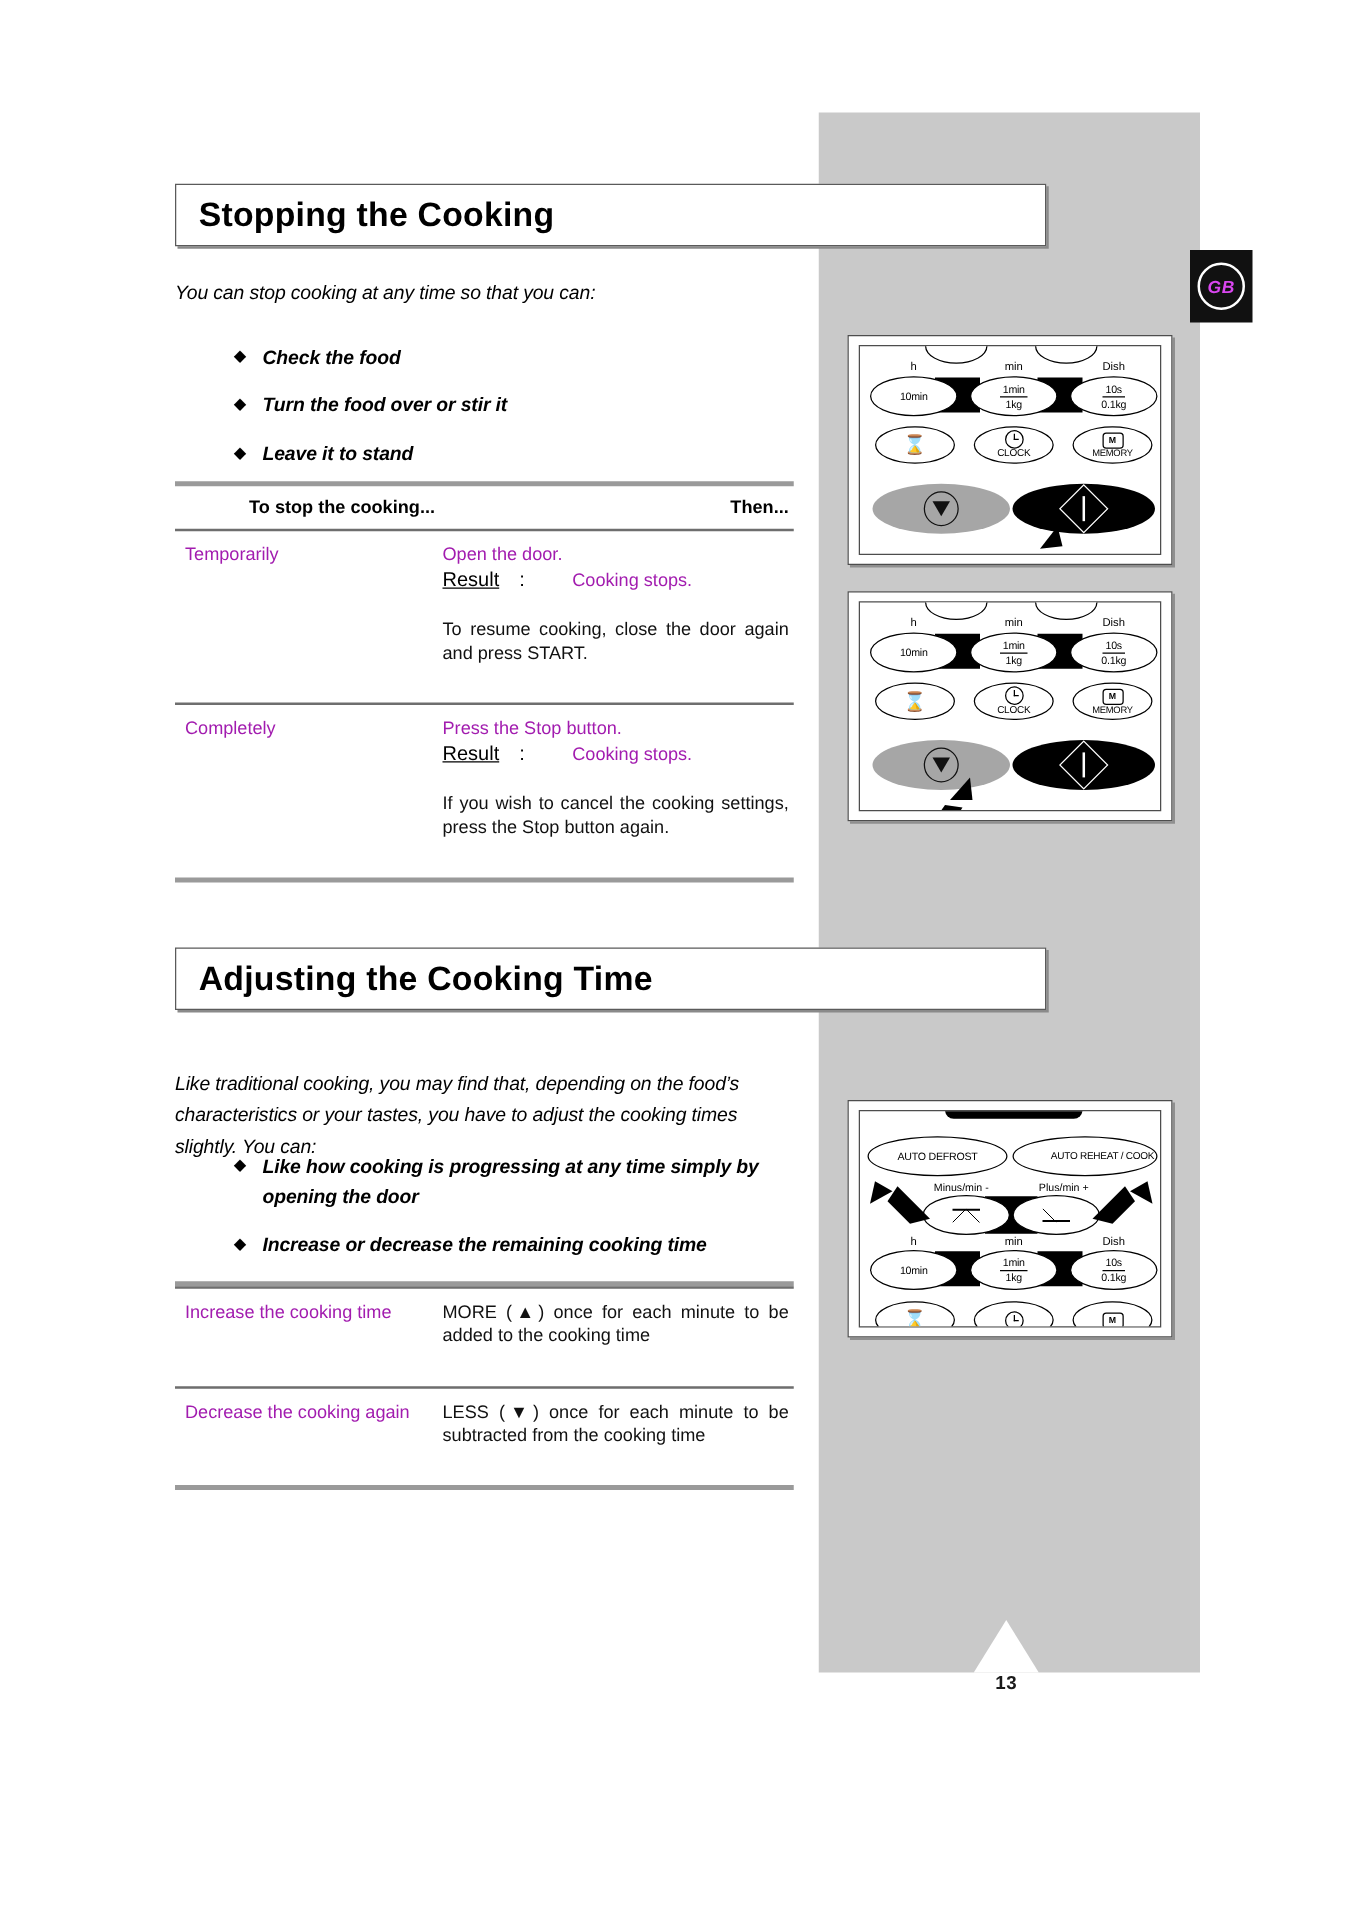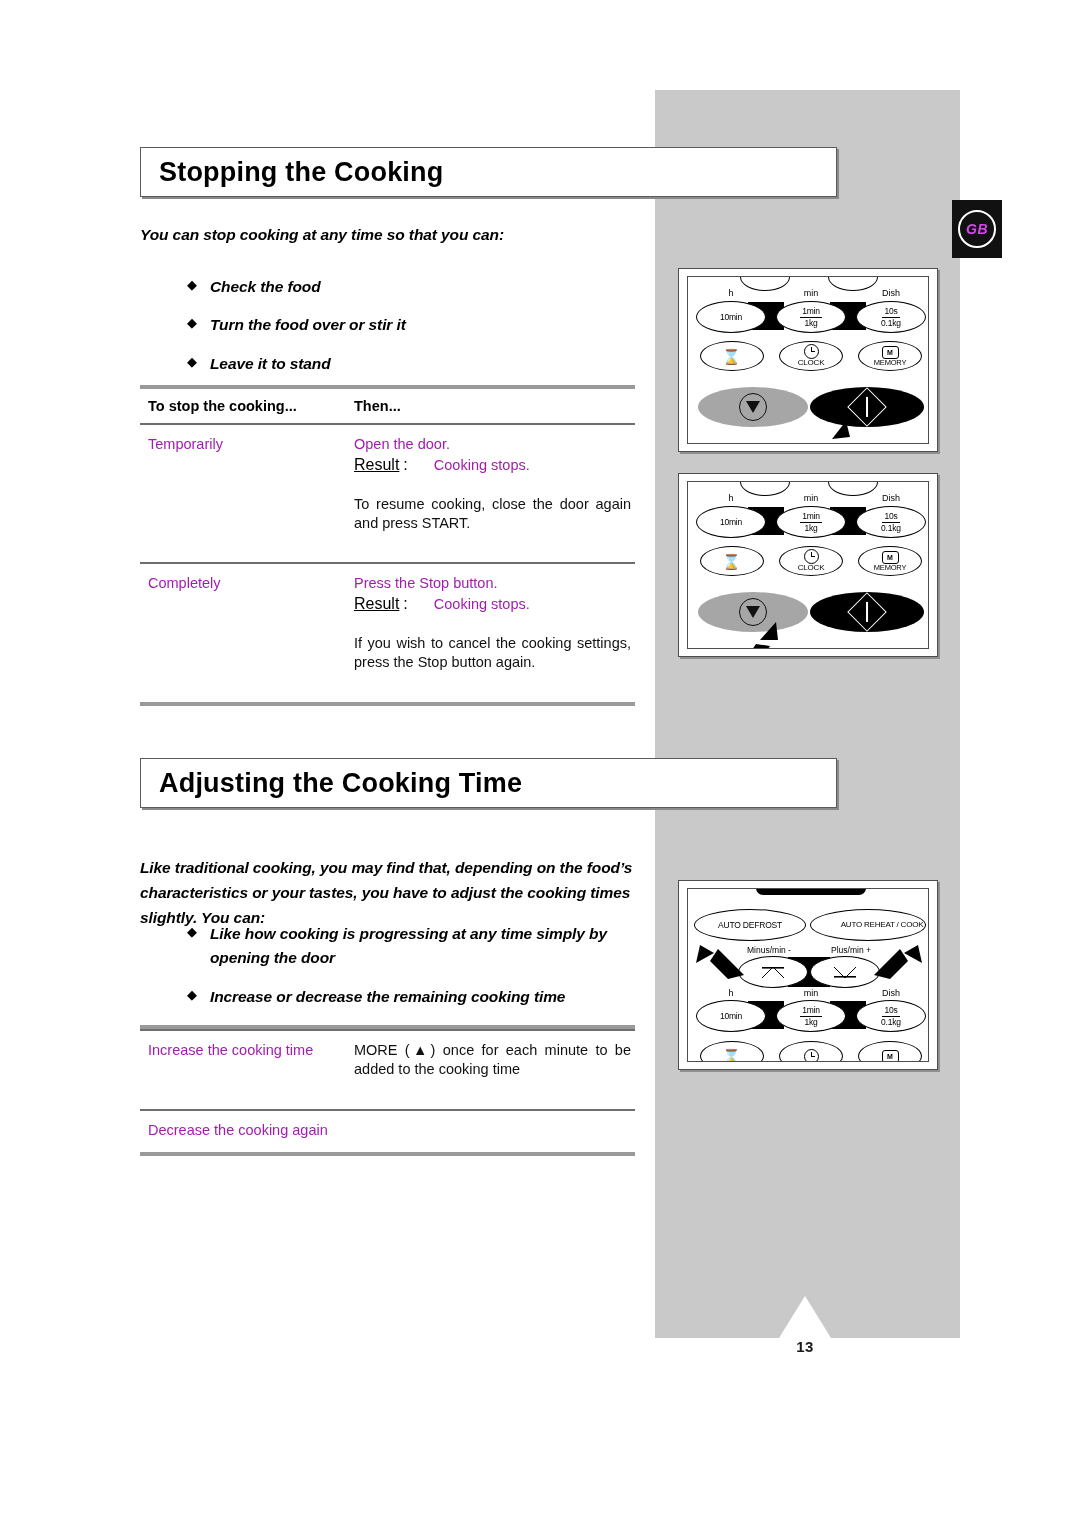--- a/index.html
+++ b/index.html
@@ -57,21 +57,21 @@
     padding-left:18px;
     font-size:27px;font-weight:bold;color:#000;
     letter-spacing:.2px;
   }
   #title-1{top:147px;}
   #title-2{top:758px;}
 
   
   .intro{
     position:absolute;left:140px;width:500px;
-    font-style:italic;font-weight:bold;font-size:15.5px;
+    font-style:italic;font-weight:normal;font-size:15.5px;
     color:#000;line-height:1.62;letter-spacing:-.1px;
   }
   #intro-1{top:222px;}
   #intro-2{top:855px;width:500px;}
 
   .bullet-list{
     position:absolute;left:140px;width:520px;
     list-style:none;margin:0;padding:0;
   }
   #bullets-1{top:275px;}
@@ -97,30 +97,30 @@
   .data-table .rule-thick{
     height:4px;background:#9a9a9a;
   }
   .data-table .rule-thin{
     height:2px;background:#6e6e6e;
   }
   .tbl-row{display:flex;}
   .tbl-col-a{width:200px;flex:0 0 200px;padding:10px 6px 12px 8px;}
   .tbl-col-b{flex:1;padding:10px 4px 30px 0px;}
   .hdr .tbl-col-a,.hdr .tbl-col-b{
-    font-size:14.5px;font-weight:bold;color:#000;padding-top:9px;padding-bottom:9px;
+    font-size:14.5px;font-weight:bold;color:#000;padding-top:9px;padding-bottom:9px;text-align:right;
   }
   .cell-text{
     font-size:14.5px;color:#a21caf;line-height:1.3;
   }
   .cell-just{
     font-size:14.5px;color:#111;line-height:1.3;
     text-align:justify;text-align-last:left;
   }
-  .result-line{display:flex;gap:4px;margin-top:2px;}
+  .result-line{display:flex;gap:16px;margin-top:2px;}
   .result-word{text-decoration:underline;}
   .result-val{margin-left:22px;}
   .gap{height:20px;}
 
   
   .panel{
     position:absolute;
     background:#ffffff;
     border:1px solid #4d4d4d;
     box-shadow:2px 2px 0 0 #8f8f8f;
@@ -293,20 +293,21 @@
     <div class="rule-thin"></div>
 
     <div class="tbl-row">
       <div class="tbl-col-a cell-text">Increase the cooking time</div>
       <div class="tbl-col-b cell-just">MORE (▲) once for each minute to be added to the cooking time</div>
     </div>
     <div class="rule-thin"></div>
 
     <div class="tbl-row">
       <div class="tbl-col-a cell-text">Decrease the cooking again</div>
+      <div class="tbl-col-b cell-just">LESS (▼) once for each minute to be subtracted from the cooking time</div>
     </div>
     <div class="rule-thick"></div>
   </div>
 
   <div class="panel" id="panel-1">
     <div class="panel-inner">
 
       <div class="partial-oval" style="left:52px;top:-14px;width:48px;height:26px;"></div>
       <div class="partial-oval" style="left:140px;top:-14px;width:48px;height:26px;"></div>
 

